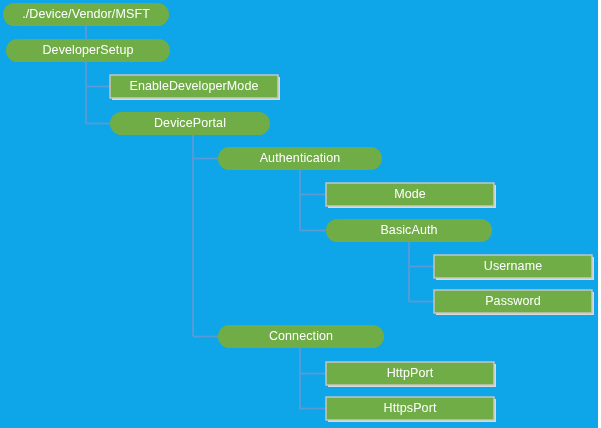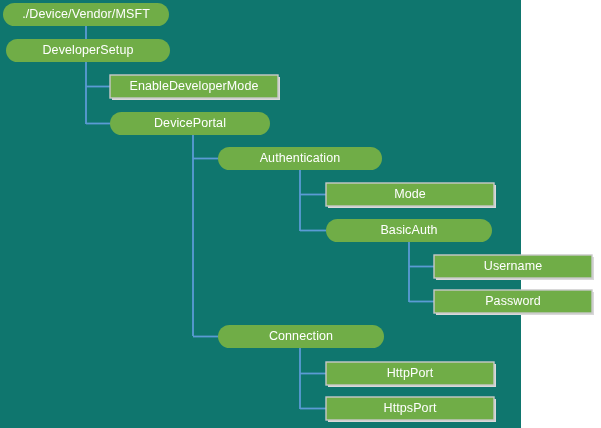--- a/index.html
+++ b/index.html
@@ -9,23 +9,23 @@
     background: #ffffff;
   }
   body {
     width: 601px;
     height: 428px;
     overflow: hidden;
     font-family: "Liberation Sans", sans-serif;
   }
   #diagram-root {
     position: relative;
-    width: 521px;
+    width: 598px;
     height: 428px;
-    background: #0f766e;
+    background: #0ea5e9;
   }
   svg#tree-svg {
     display: block;
     width: 601px;
     height: 428px;
   }
   .node-label {
     font-family: "Liberation Sans", sans-serif;
     font-size: 12.5px;
     fill: #ffffff;

